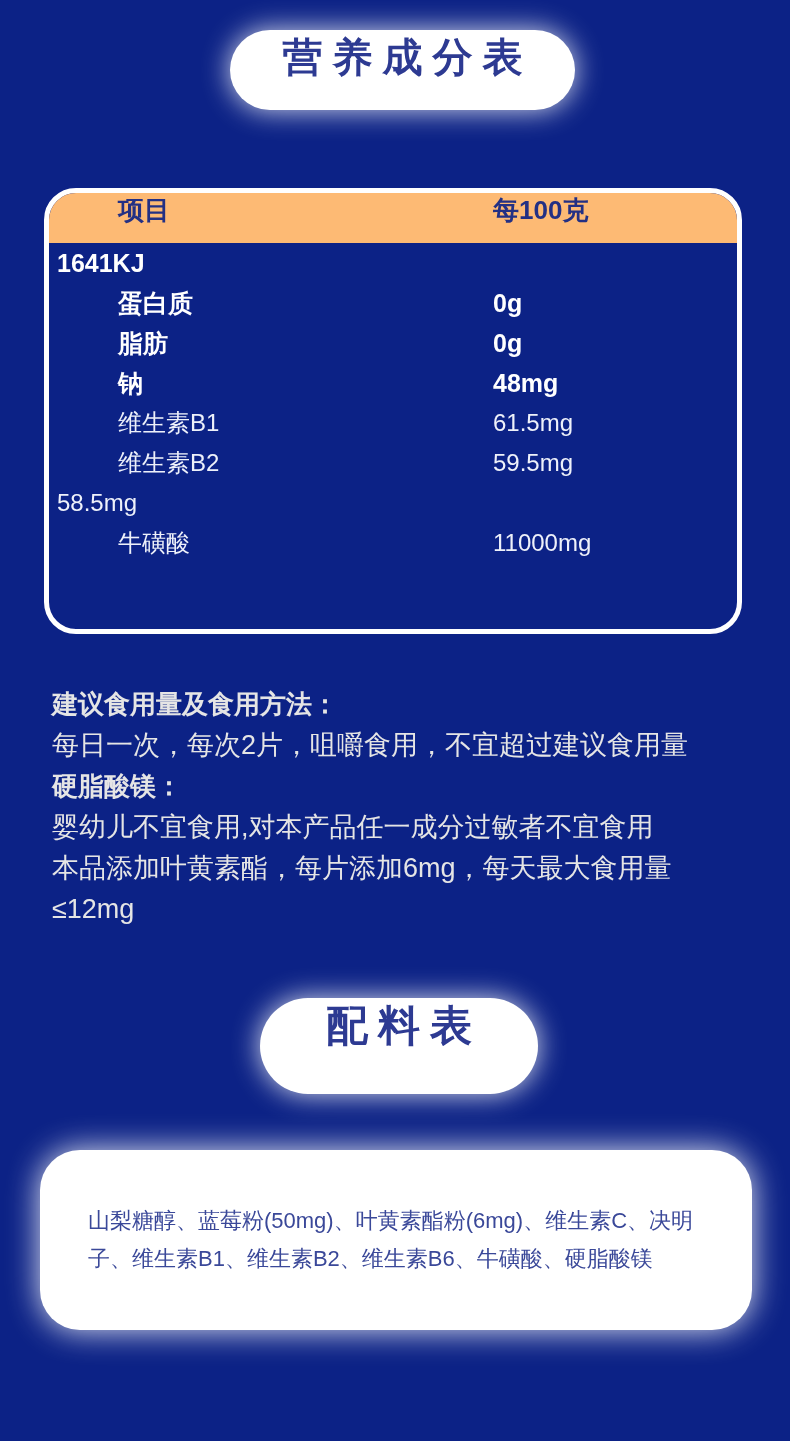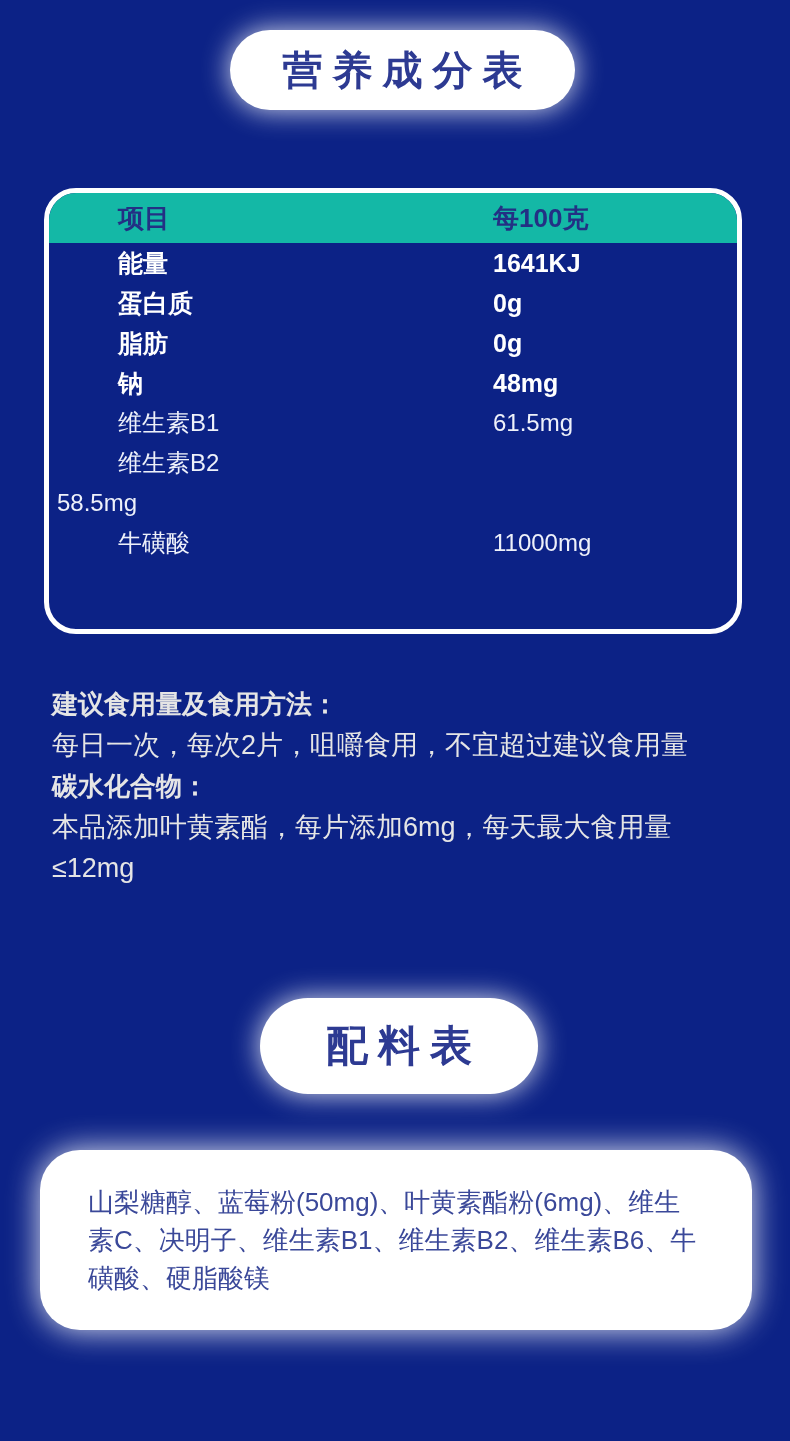--- a/index.html
+++ b/index.html
@@ -8,21 +8,21 @@
     width:790px; height:1441px;
     background:#0c2286;
     font-family:"Liberation Sans","DejaVu Sans",sans-serif;
     overflow:hidden;
   }
   
   .pill {
     position:absolute;
     background:#ffffff;
     border-radius:999px;
-    display:flex; align-items:center; justify-content:center;
+    display:flex; justify-content:center;
     box-shadow:0 0 28px rgba(255,255,255,0.85);
   }
   .pill span {
     color:#2d3a92;
     font-weight:bold;
     letter-spacing:10px;
     margin-right:-10px;
     white-space:nowrap;
   }
   .pill-top  { left:230px; top:30px;  width:345px; height:80px; }
@@ -34,23 +34,23 @@
   .ntable {
     position:absolute;
     left:44px; top:188px;
     width:698px; height:446px;
     border:5px solid #ffffff;
     border-radius:32px;
     box-sizing:border-box;
     overflow:hidden;
   }
   .thead {
-    background:#14b8a6;
+    background:#fdba74;
     height:50px;
-    display:flex; align-items:center;
+    display:flex; 
     color:#233084;
     font-weight:bold;
     font-size:26px;
   }
   .cell-label { margin-left:69px; width:367px; }
   .cell-value { flex:1;margin-left:8px; }
   .trow {
     display:flex; align-items:center;
     height:40px;
     color:#ffffff;
@@ -79,76 +79,77 @@
     background:#ffffff;
     border-radius:40px;
     box-shadow:0 0 32px rgba(255,255,255,0.9);
     display:flex; align-items:center;
     box-sizing:border-box;
   }
   .ing-box p {
     margin:0;
     padding:0 46px 0 48px;
     color:#3a4899;
-    font-size:26px;
+    font-size:22px;
     line-height:38px;
   }
 </style>
 </head>
 <body>
 
 <div class="page">
 
   <div class="pill pill-top">
     <span>营养成分表</span>
   </div>
 
   <div class="ntable">
     <div class="thead">
       <span class="cell-label">项目</span>
       <span class="cell-value">每100克</span>
     </div>
     <div class="tbody">
       <div class="trow bold">
-        <span class="cell-label">能量</span>
         <span class="cell-value">1641KJ</span>
       </div>
       <div class="trow bold">
         <span class="cell-label">蛋白质</span>
         <span class="cell-value">0g</span>
       </div>
       <div class="trow bold">
         <span class="cell-label">脂肪</span>
         <span class="cell-value">0g</span>
       </div>
       <div class="trow bold">
         <span class="cell-label">钠</span>
         <span class="cell-value">48mg</span>
       </div>
       <div class="trow thin">
         <span class="cell-label">维生素B1</span>
         <span class="cell-value">61.5mg</span>
       </div>
       <div class="trow thin">
         <span class="cell-label">维生素B2</span>
+        <span class="cell-value">59.5mg</span>
       </div>
       <div class="trow thin">
         <span class="cell-value">58.5mg</span>
       </div>
       <div class="trow thin">
         <span class="cell-label">牛磺酸</span>
         <span class="cell-value">11000mg</span>
       </div>
     </div>
   </div>
 
   <div class="usage">
     <p class="b">建议食用量及食用方法：</p>
     <p>每日一次，每次2片，咀嚼食用，不宜超过建议食用量</p>
-    <p class="b">碳水化合物：</p>
+    <p class="b">硬脂酸镁：</p>
+    <p>婴幼儿不宜食用,对本产品任一成分过敏者不宜食用</p>
     <p>本品添加叶黄素酯，每片添加6mg，每天最大食用量≤12mg</p>
   </div>
 
   <div class="pill pill-ing">
     <span>配料表</span>
   </div>
 
   <div class="ing-box">
     <p>山梨糖醇、蓝莓粉(50mg)、叶黄素酯粉(6mg)、维生素C、决明子、维生素B1、维生素B2、维生素B6、牛磺酸、硬脂酸镁</p>
   </div>

